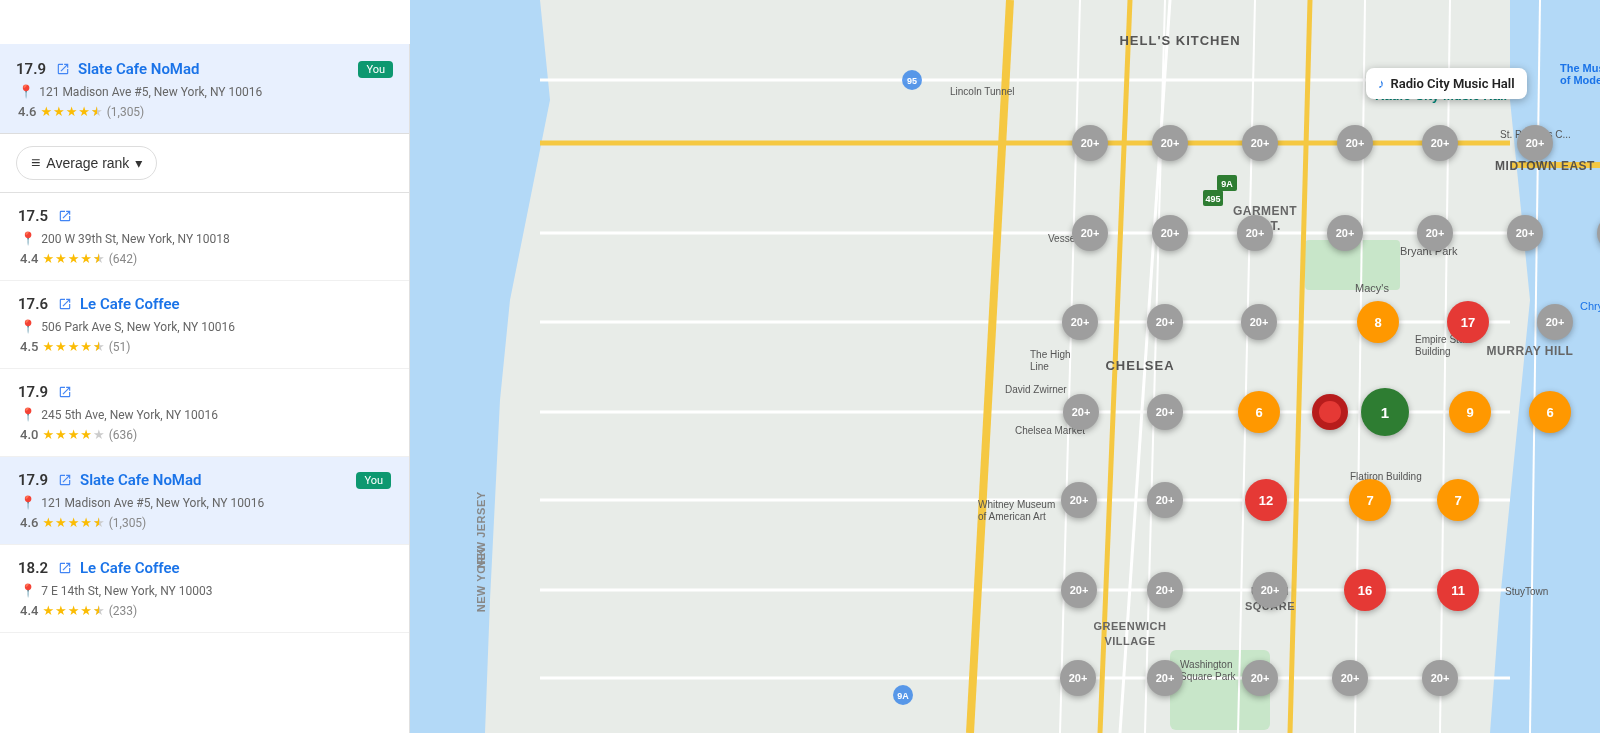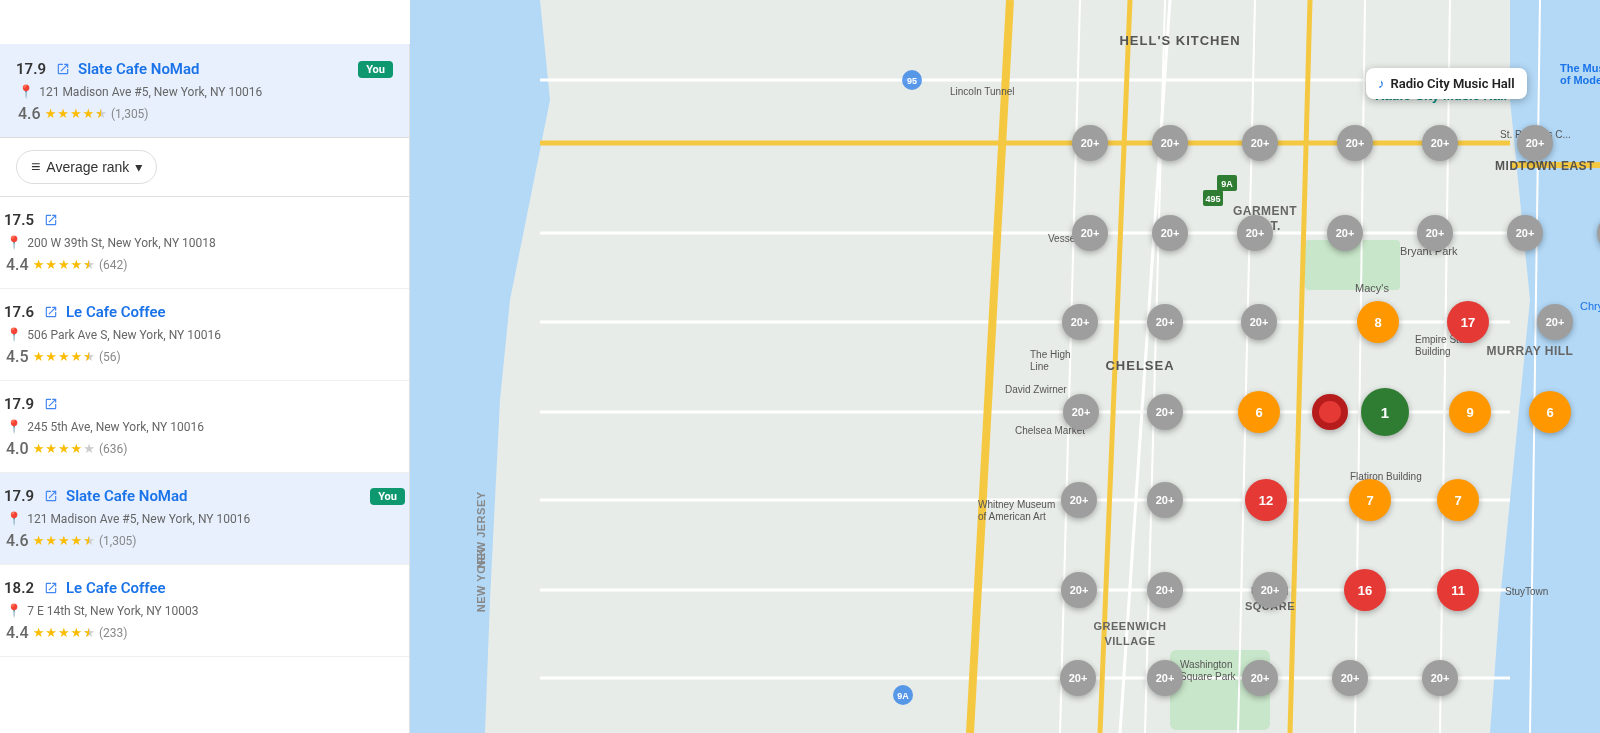--- a/index.html
+++ b/index.html
@@ -49,21 +49,21 @@
       font-size: 15px;
       font-weight: 600;
       color: #1a73e8;
       flex: 1;
     }
 
     .you-badge {
       background: #0d9870;
       color: #fff;
       font-size: 11px;
-      font-weight: 700;
+      font-weight: 400;
       padding: 2px 8px;
       border-radius: 4px;
     }
 
     .result-address {
       display: flex;
       align-items: center;
       gap: 5px;
       font-size: 12px;
       color: #666;
@@ -77,21 +77,21 @@
     }
 
     .stars-row {
       display: flex;
       align-items: center;
       gap: 4px;
       margin-left: 2px;
     }
 
     .rating-num {
-      font-size: 16px;
+      font-size: 13px;
       color: #666;
       font-weight: 500;
     }
 
     .stars {
       display: flex;
       gap: 1px;
     }
 
     .star {
@@ -127,21 +127,21 @@
       border-radius: 20px;
       padding: 7px 14px;
       background: #fff;
       cursor: pointer;
       font-size: 14px;
       color: #333;
     }
 
     
     .result-item {
-      padding: 14px 4px;
+      padding: 14px 18px;
       border-bottom: 1px solid #f0f0f0;
       cursor: pointer;
     }
 
     .result-item.highlighted {
       background: #e8f0fe;
     }
 
     
     #map-panel {
@@ -256,21 +256,21 @@
       </div>
       <div class="stars-row">
         <span class="rating-num">4.5</span>
         <div class="stars">
             <span class="star">★</span>
             <span class="star">★</span>
             <span class="star">★</span>
             <span class="star">★</span>
             <span class="star half" style="display:inline-block;position:relative;"><span style="position:absolute;overflow:hidden;width:50%;color:#fbbc04;">★</span><span style="color:#ccc;">★</span></span>
           </div>
-        <span class="reviews-count">(56)</span>
+        <span class="reviews-count">(51)</span>
       </div>
     </div>
       <div class="result-item">
       <div class="result-header">
         <span class="rank-score">17.9</span>
         <svg class="external-link-icon" viewBox="0 0 24 24" fill="#4285f4">
             <path d="M19 19H5V5h7V3H5a2 2 0 00-2 2v14a2 2 0 002 2h14a2 2 0 002-2v-7h-2v7zM14 3v2h3.59l-9.83 9.83 1.41 1.41L19 6.41V10h2V3h-7z"></path>
           </svg>
 
       </div>

